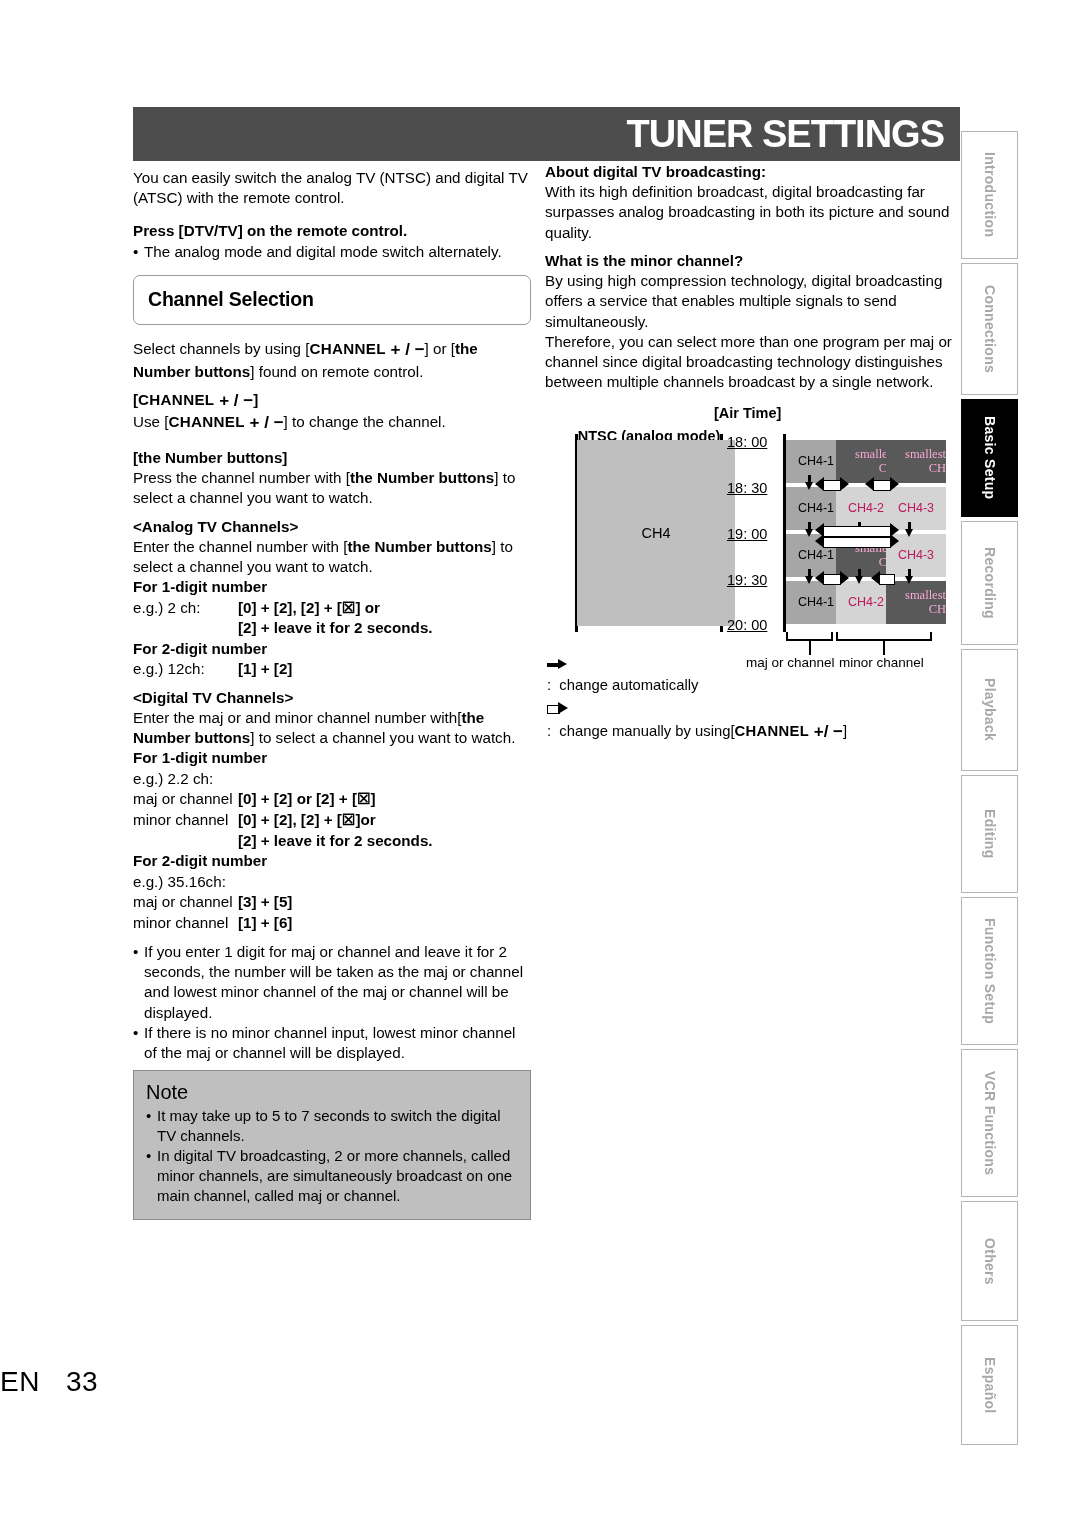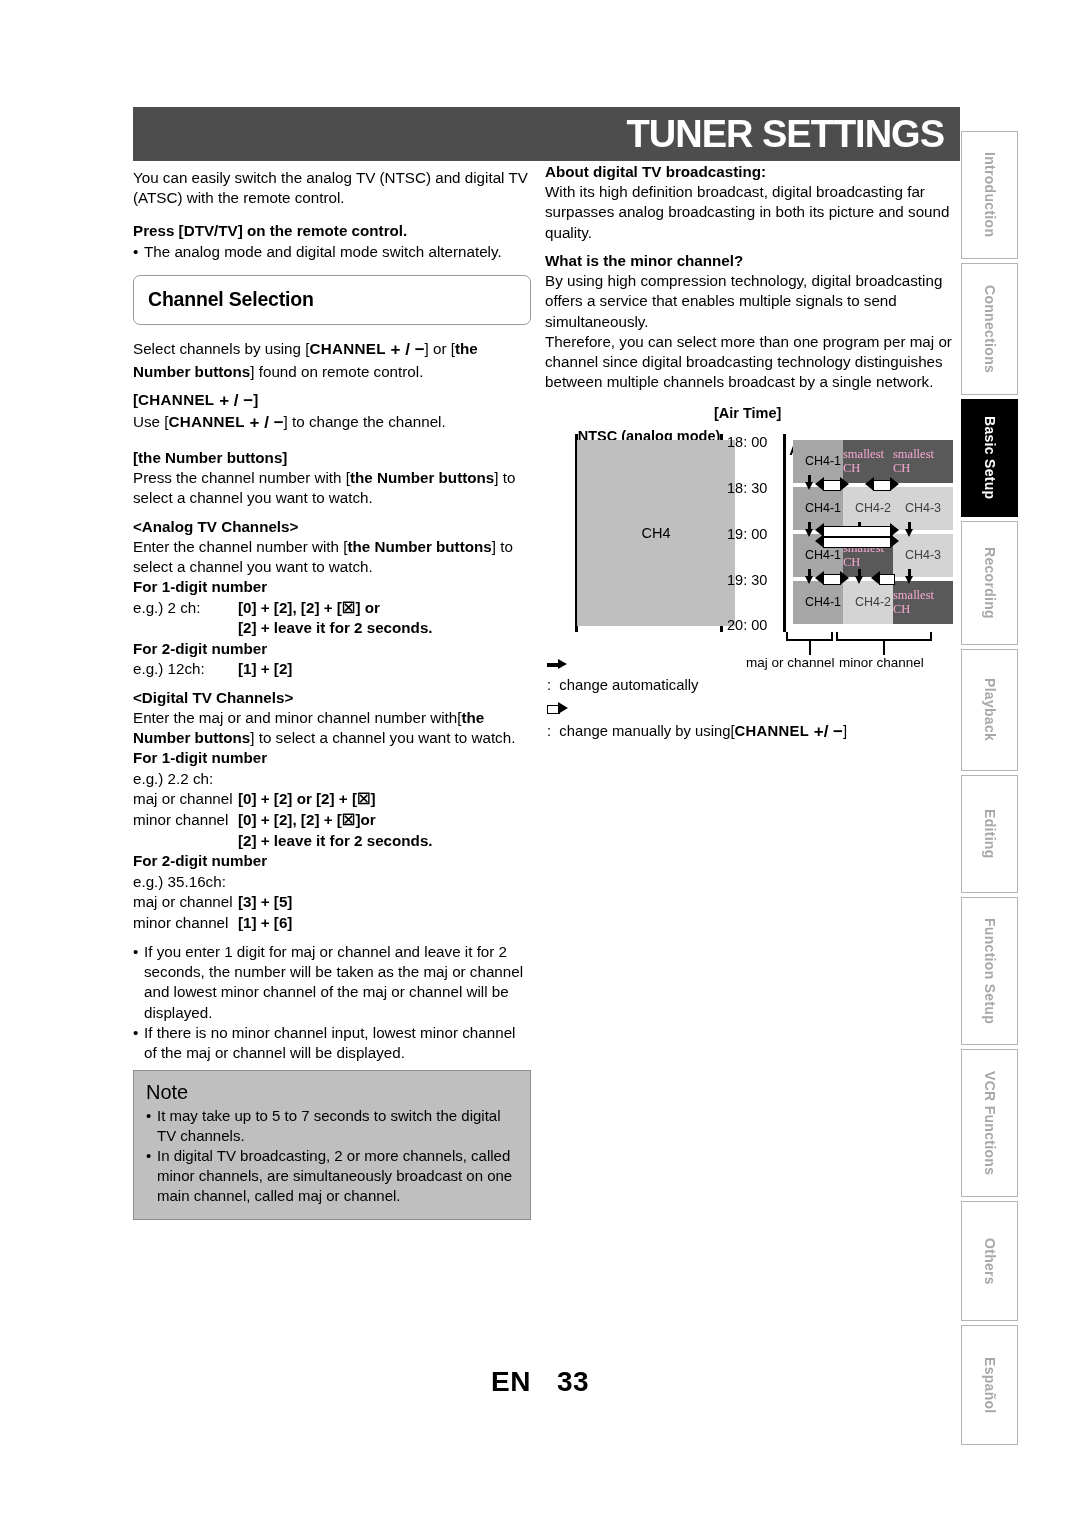--- a/index.html
+++ b/index.html
@@ -86,31 +86,31 @@
   .dg-ntsc-rule { position:absolute; left:11px; top:30px; width:2.5px; height:198px; background:#000; }
   .dg-ntsc-rule2{ position:absolute; left:156px; top:30px; width:2.5px; height:198px; background:#000; }
   .dg-ntsc-block{
     position:absolute; left:13px; top:36px; width:158px; height:186px;
     background:#bfbfbf; display:flex; align-items:center; justify-content:center;
     font-size:14.5px;
   }
 
   .dg-time-rule { position:absolute; left:219px; top:30px; width:2.5px; height:198px; background:#000; }
   .dg-time {
-    position:absolute; width:60px; text-align:left; font-size:14.5px; white-space:nowrap;
+    position:absolute; width:60px; text-align:left; font-size:14.5px; white-space:nowrap;text-decoration:underline;
   }
 
   .dg-grid { position:absolute; left:222px; top:36px; width:146px; height:186px; }
   .dg-cell {
     position:absolute; width:60px; height:43px;
     display:flex; align-items:center; justify-content:center;
-    text-align:left; font-size:12.5px; line-height:1.05;margin-left:7px;
+    text-align:right; font-size:12.5px; line-height:1.05;
   }
   .sh-mid  { background:#a6a6a6; color:#000; }
-  .sh-lite { background:#d4d4d4; color:#404040; }
+  .sh-lite { background:#d4d4d4; color:#be185d; }
   .sh-dark { background:#595959; color:#f9a8d4;font-family:Liberation Serif, serif; }
 
   .arrow-d {
     position:absolute; width:9px; height:15px;
   }
   .arrow-d::before{
     content:""; position:absolute; left:3px; top:0; width:3.4px; height:9px; background:#000;
   }
   .arrow-d::after{
     content:""; position:absolute; left:0; top:7px;
@@ -161,21 +161,21 @@
     writing-mode:vertical-rl; text-orientation:mixed;
     font-size:14px; font-weight:bold; color:#a8a8a8;
     letter-spacing:0.3px; white-space:nowrap;
   }
   .tab.active { background:#000; border-color:#000; }
   .tab.active span { color:#fff; }
 
   
   .footer {
     position:absolute; left:0; top:1366px; width:1080px;
-    text-align:center; font-size:28px; font-weight:bold; letter-spacing:0.5px;
+    text-align:left; font-size:28px; font-weight:normal; letter-spacing:0.5px;
   }
   .footer .en { margin-right:26px; }
 </style>
 </head>
 <body>
 
 <div id="page">
 
   <div class="banner">
     <div class="banner-title">TUNER SETTINGS</div>

